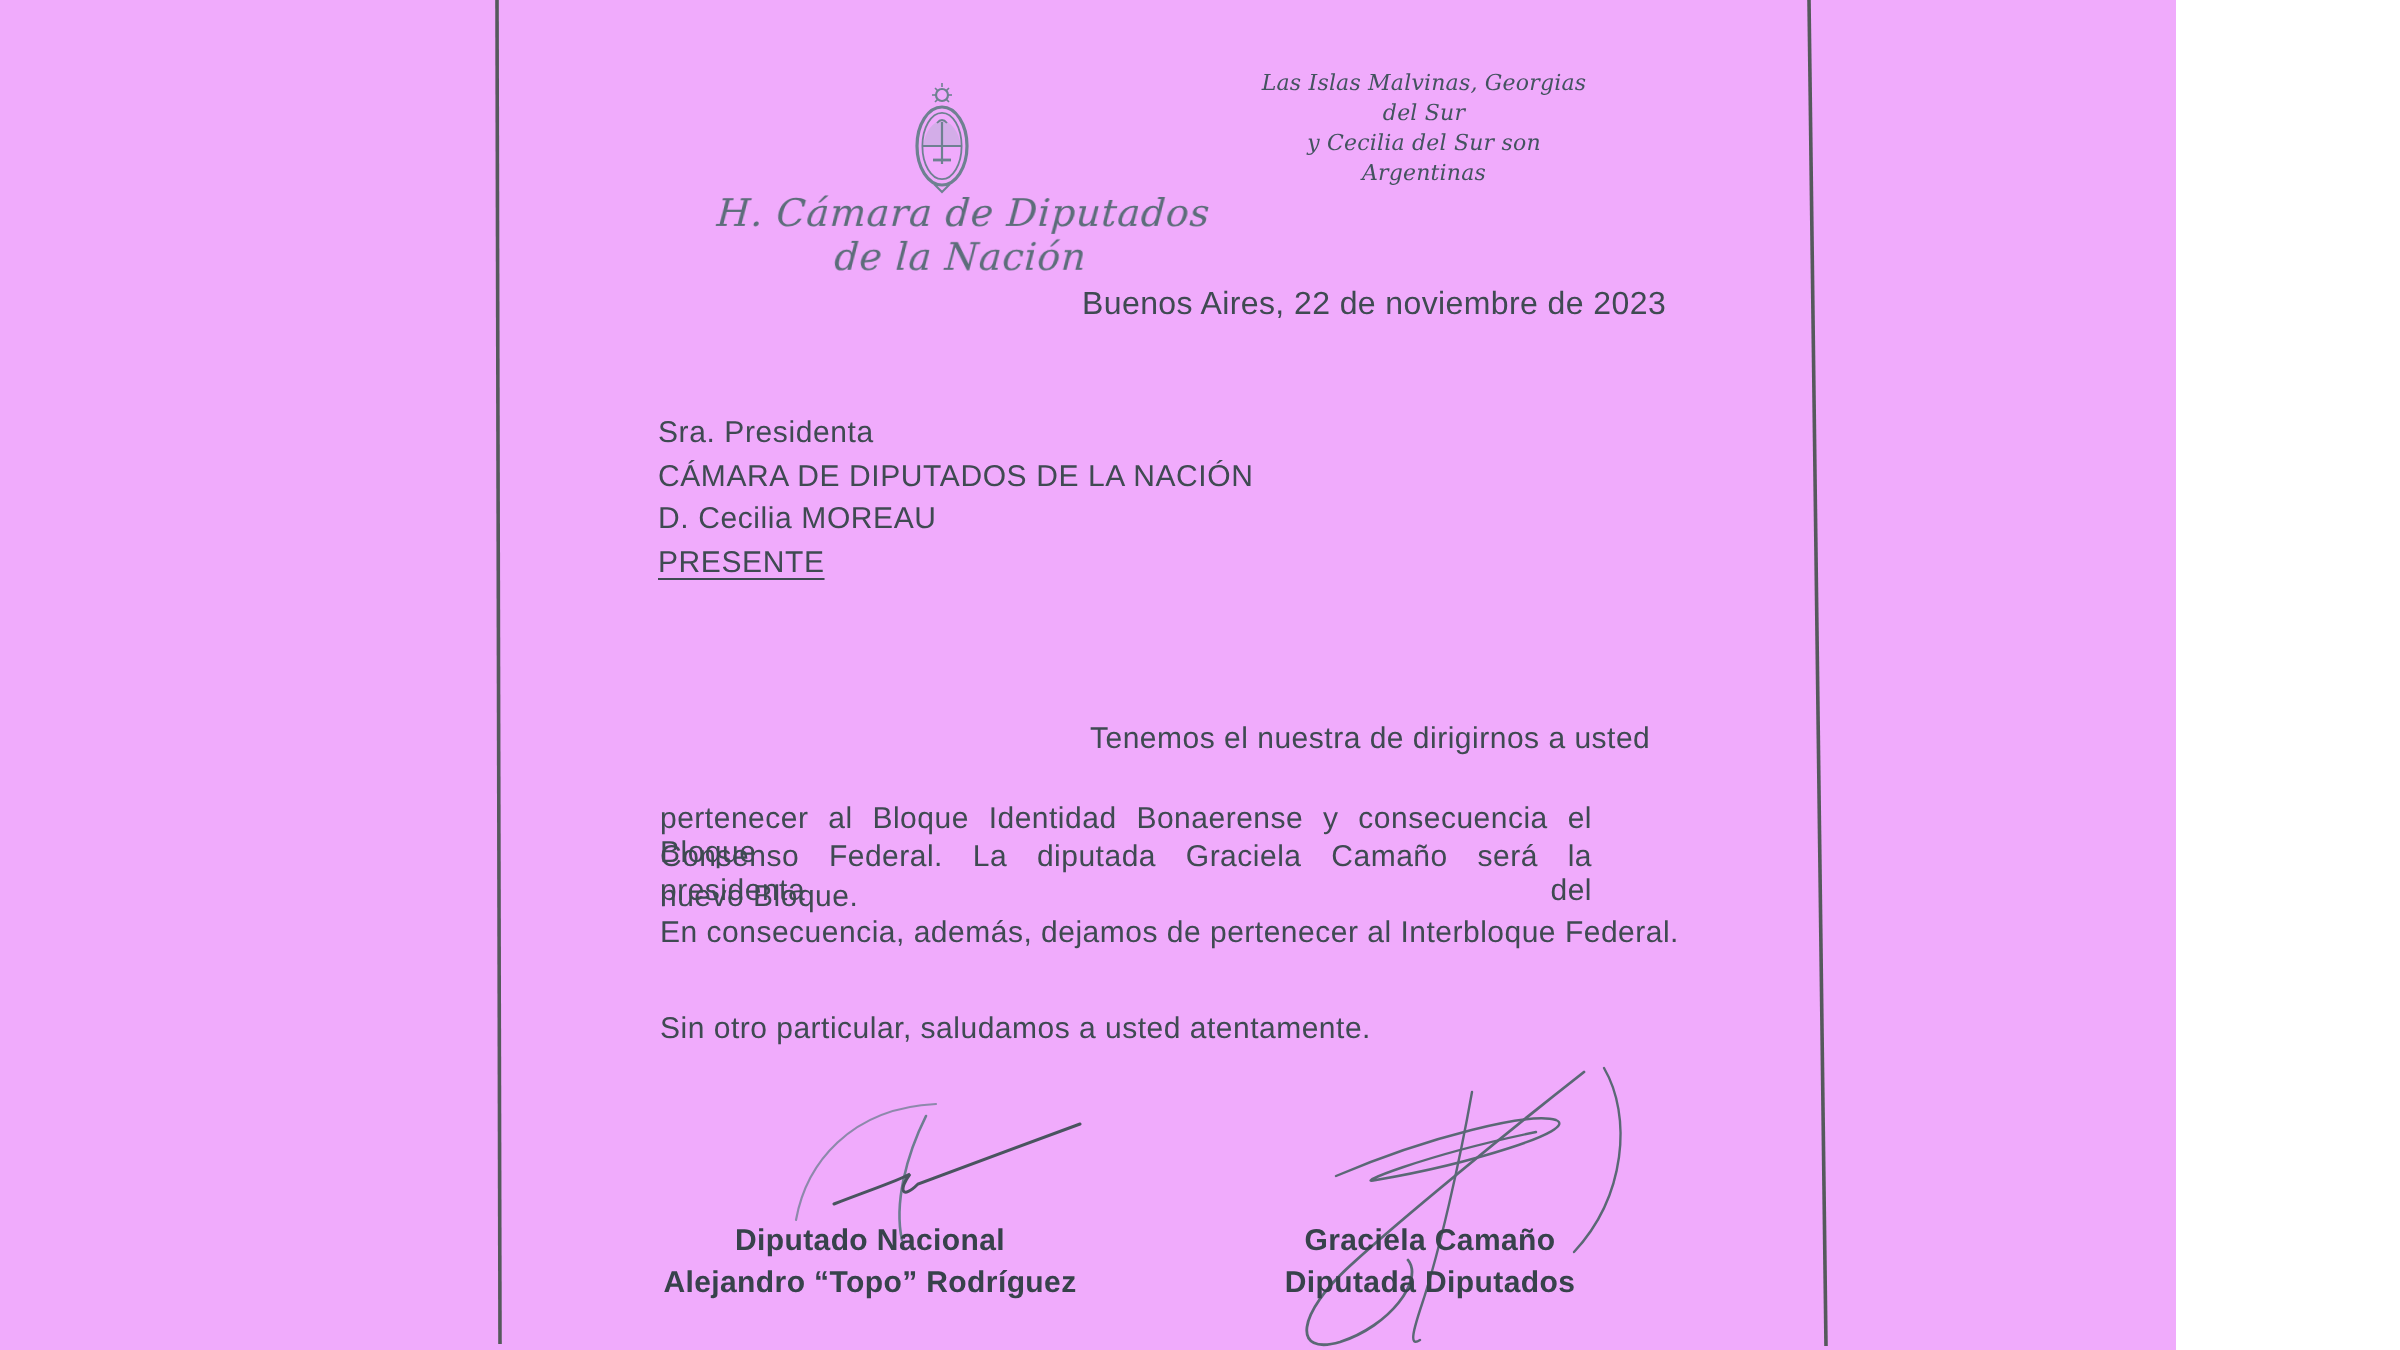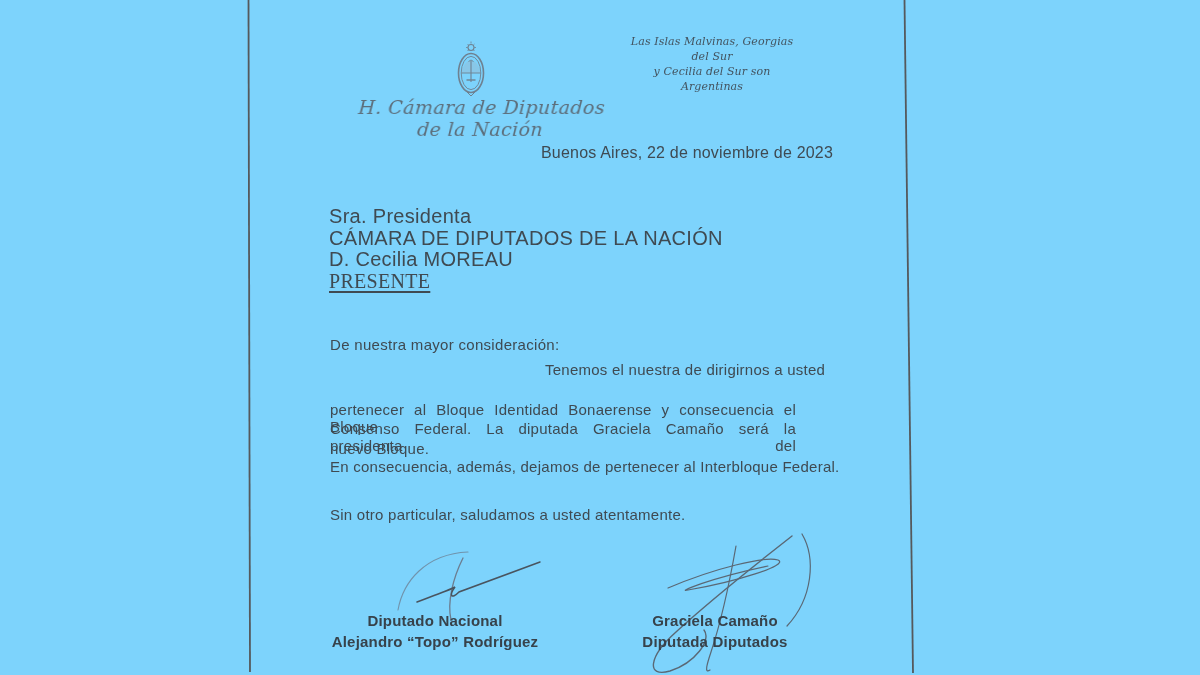--- a/index.html
+++ b/index.html
@@ -1,40 +1,40 @@
 <!DOCTYPE html>
 <html><head>
 <meta charset="utf-8">
 <style>
   * { margin: 0; padding: 0; box-sizing: border-box; }
   html, body { width: 1200px; height: 675px; background: #ffffff; overflow: hidden; }
   .canvas {
-    position: relative; width: 1200px; height: 675px; background: #7dd3fc;
+    position: relative; width: 1088px; height: 675px; background: #f0abfc;
     font-family: "Liberation Sans", sans-serif; color: #3f4a52;
   }
   .abs { position: absolute; }
   
   .edge-lines { left: 0; top: 0; width: 1200px; height: 675px; pointer-events: none; }
   
   .slogan {
     left: 626px; top: 34px; width: 172px; text-align: center;
     font-family: "DejaVu Serif", serif; font-style: italic;
     font-size: 11px; line-height: 15px; color: #43535f; letter-spacing: 0.1px;
     filter: blur(0.2px);
   }
   
   .letterhead {
     left: 346px; top: 96px; width: 270px; text-align: center;
     font-family: "DejaVu Serif", serif; font-style: italic;
     font-size: 19px; color: #5c6d7a; letter-spacing: 0.4px; filter: blur(0.25px);
     transform: skewX(-4deg);
   }
   .dateline { left: 541px; top: 144px; font-size: 16px; letter-spacing: 0.2px; filter: blur(0.2px); }
-  .recipient { left: 329px; top: 206px; font-size: 20px; line-height: 21.5px; letter-spacing: 0.3px; filter: blur(0.2px); }
-  .recipient .underl { text-decoration: underline; text-underline-offset: 3px; font-family: Liberation Serif, serif; }
+  .recipient { left: 329px; top: 206px; font-size: 15px; line-height: 21.5px; letter-spacing: 0.3px; filter: blur(0.2px); }
+  .recipient .underl { text-decoration: underline; text-underline-offset: 3px; }
   .salutation { left: 330px; top: 336px; font-size: 15px; letter-spacing: 0.3px; filter: blur(0.2px); }
   .bodyline { font-size: 15px; letter-spacing: 0.25px; filter: blur(0.2px); }
   .jline { left: 330px; width: 466px; text-align: justify; text-align-last: justify; }
   .sig-name {
     text-align: center; font-weight: bold; font-size: 15px; line-height: 20.5px;
     color: #37424b; letter-spacing: 0.2px; filter: blur(0.2px);
   }
   .sigsvg { pointer-events: none; }
   .nameblock { z-index: 3; }
 </style>
@@ -87,21 +87,20 @@
 
   <div class="abs dateline">Buenos Aires, 22 de noviembre de 2023</div>
 
   <div class="abs recipient">
     <div>Sra. Presidenta</div>
     <div>CÁMARA DE DIPUTADOS DE LA NACIÓN</div>
     <div>D. Cecilia MOREAU</div>
     <div class="underl">PRESENTE</div>
   </div>
 
-  <div class="abs salutation">De nuestra mayor consideración:</div>
 
   <div class="abs bodyline" style="left:545px; top:361px;">Tenemos el nuestra de dirigirnos a usted</div>
   <div class="abs bodyline jline" style="top:400.5px;">pertenecer al Bloque Identidad Bonaerense y consecuencia el Bloque</div>
   <div class="abs bodyline jline" style="top:420px;">Consenso Federal. La diputada Graciela Camaño será la presidenta del</div>
   <div class="abs bodyline" style="left:330px; top:439.5px;">nuevo Bloque.</div>
 
   <div class="abs bodyline" style="left:330px; top:457.5px;">En consecuencia, además, dejamos de pertenecer al Interbloque Federal.</div>
 
   <div class="abs bodyline" style="left:330px; top:506px;">Sin otro particular, saludamos a usted atentamente.</div>
 

